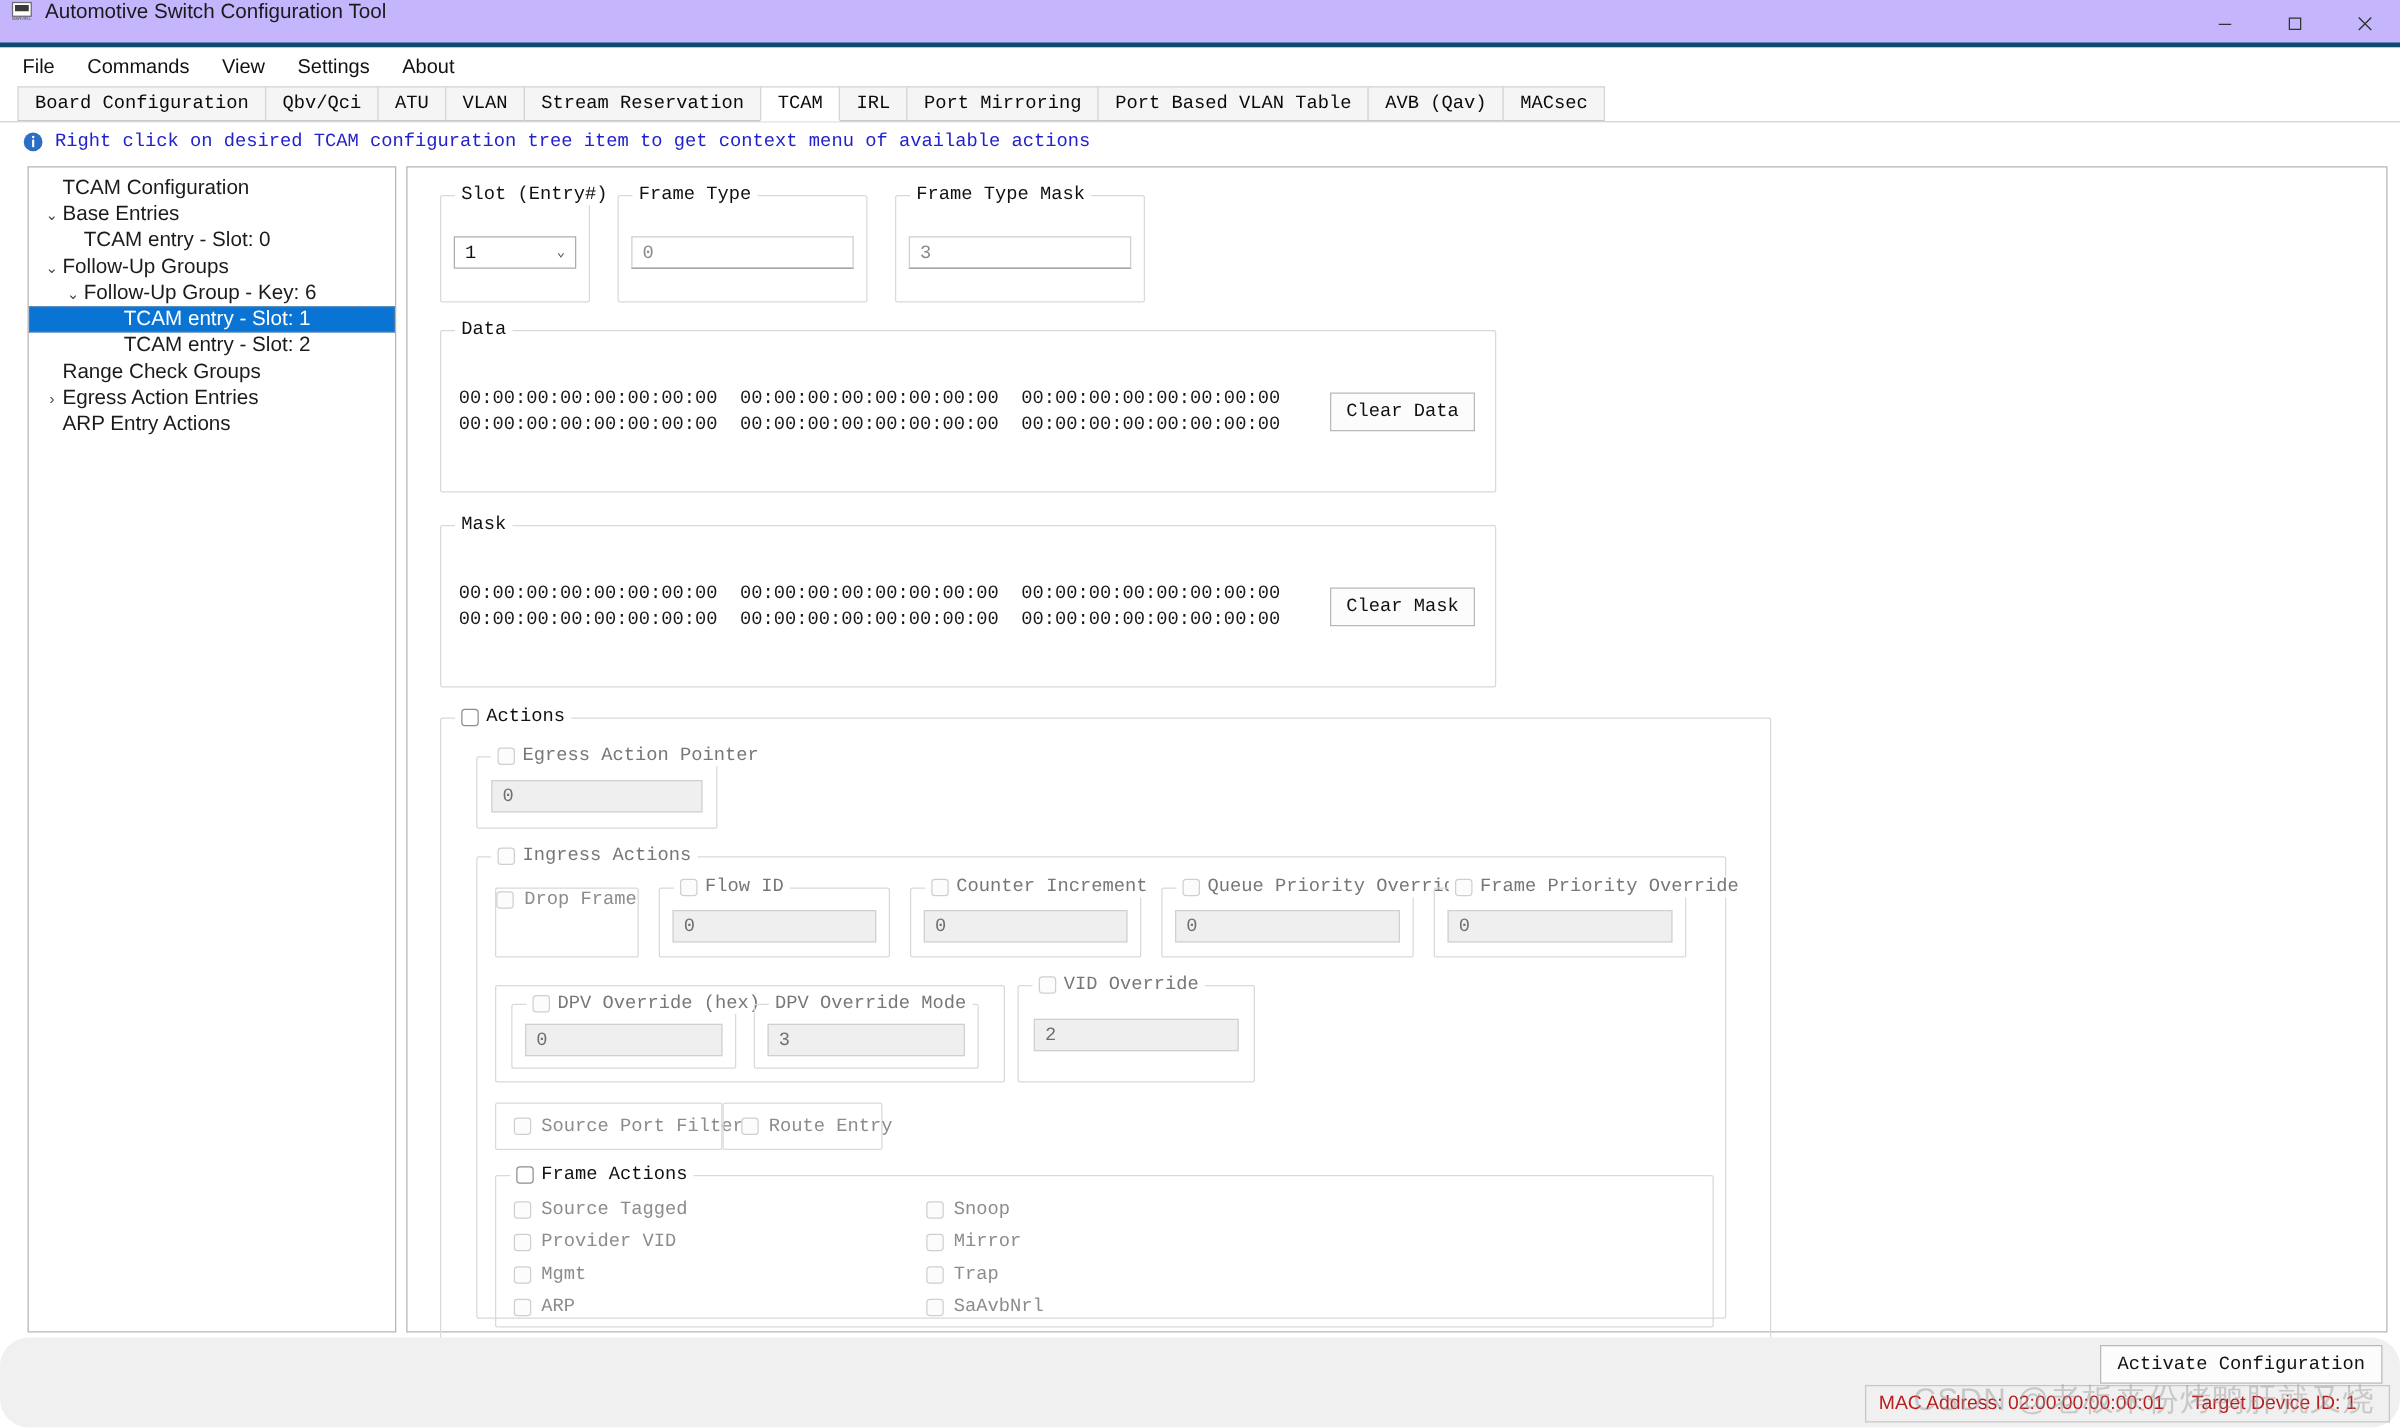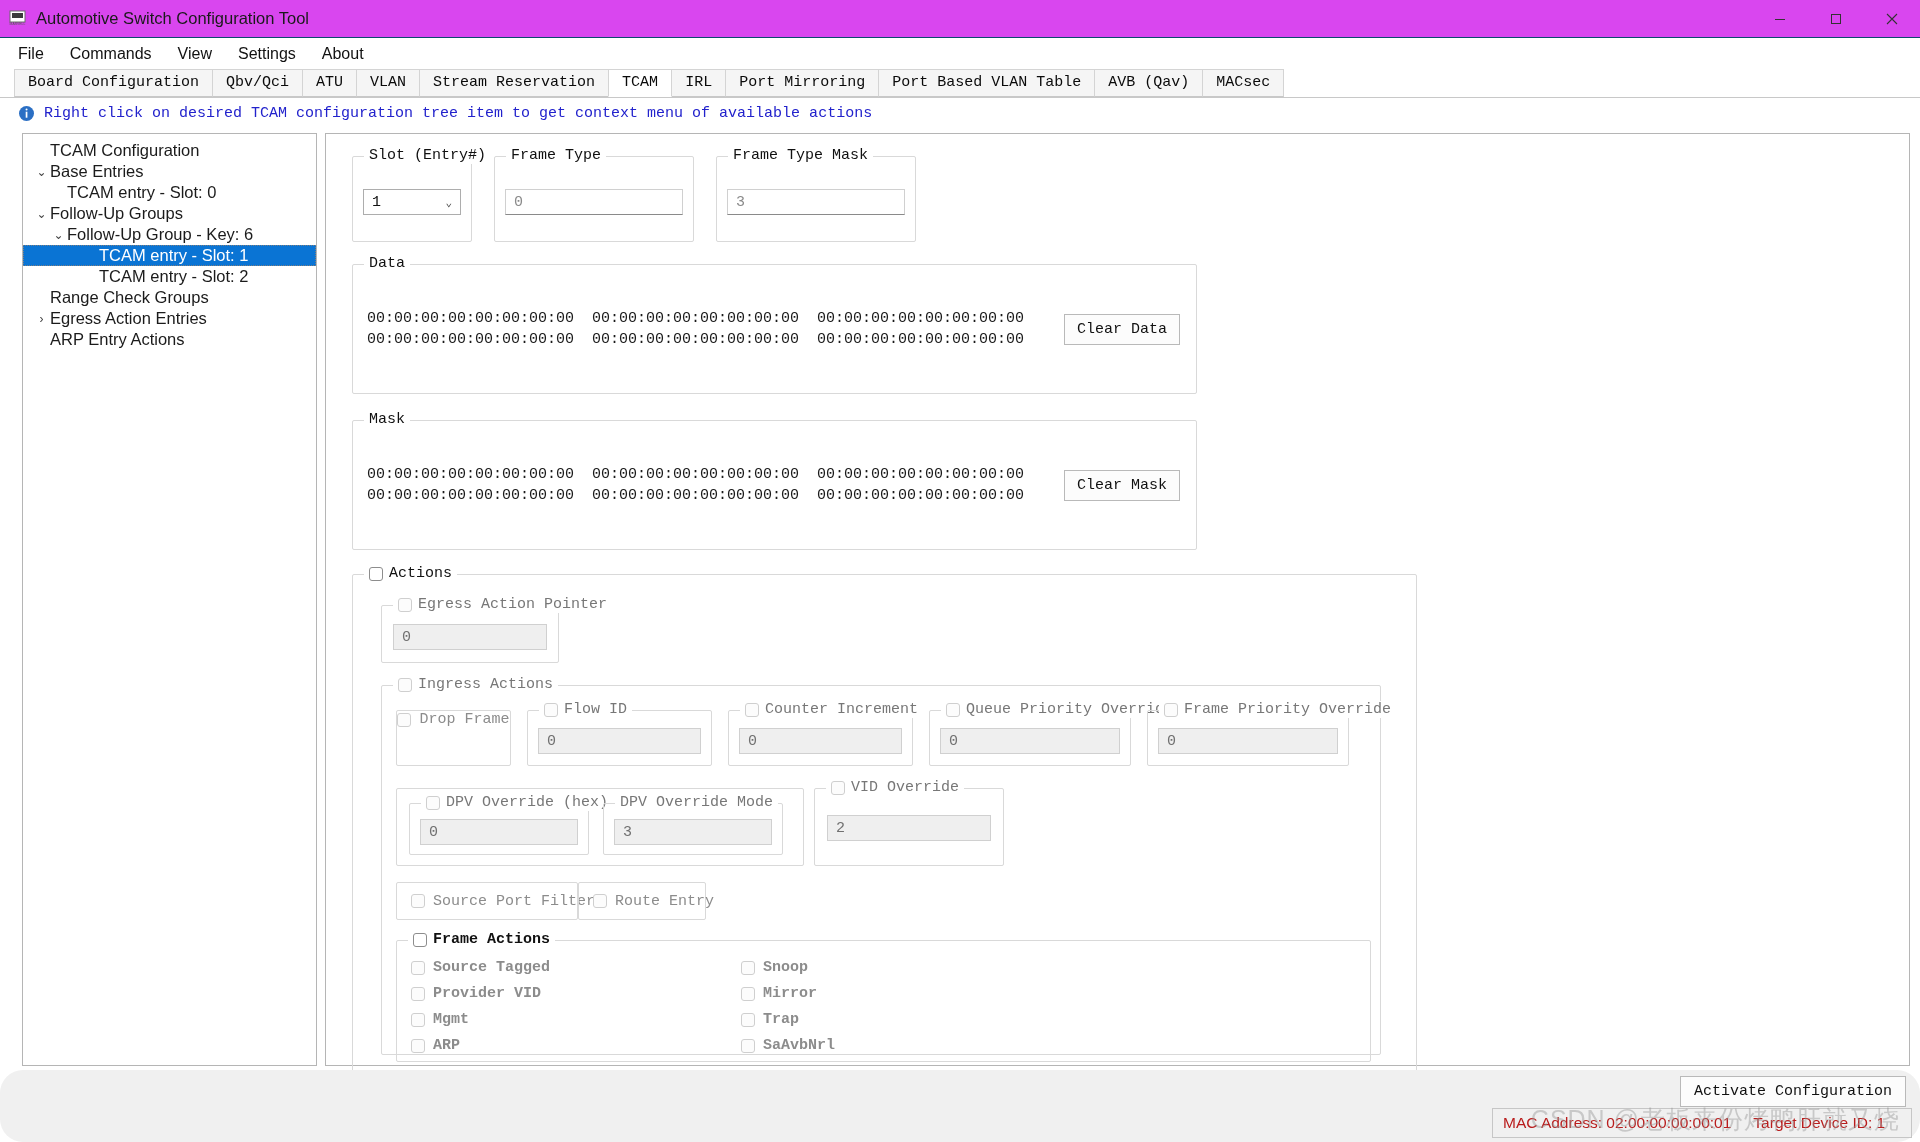--- a/index.html
+++ b/index.html
@@ -8,22 +8,22 @@
     width:1920px; height:1142px;
     background:#ffffff;
     font-family:"Liberation Sans", sans-serif;
     font-size:15px;
     color:#000;
     overflow:hidden;
     position:relative;
   }
   
   .titlebar{
-    height:38px; background:#d946ef; border-bottom:1px solid #0c4a6e;
-    display:flex; align-items:center; padding-left:8px;
+    height:38px; background:#c4b5fd; border-bottom:4px solid #0c4a6e;
+    display:flex; align-items:flex-start; padding-left:8px;
   }
   .app-logo{
     width:18px;height:18px;margin-right:10px;display:flex;align-items:center;justify-content:center;
   }
   .app-logo svg{display:block}
   .title-text{font-size:16.5px;color:#1a1a1a;}
   .win-btns{margin-left:auto;display:flex;height:38px;}
   .win-btn{width:56px;height:38px;display:flex;align-items:center;justify-content:center;}
   .win-btn svg{display:block}
   
@@ -302,21 +302,21 @@
         <div class="btn">Clear Mask</div>
       </div>
     </div>
 
     <div class="gb" style="margin:24px 0 0 14px;width:1065px;height:500px;">
       <span class="gb-title">
         <span class="cbx"></span>
         <span>Actions</span>
       </span>
 
-      <div class="gb dim" style="margin:30px 0 0 28px;width:178px;height:58px;">
+      <div class="gb dim" style="margin:30px 0 0 28px;width:193px;height:58px;">
         <span class="gb-title">
           <span class="cbx dis"></span>
           <span>Egress Action Pointer</span>
         </span>
         <div class="fld" style="margin:18px 11px 0 11px;">
           <span>0</span>
         </div>
       </div>
 
       <div class="gb dim" style="margin:22px 0 0 28px;width:1000px;height:370px;">
@@ -412,21 +412,21 @@
             </div>
           </div>
           <div class="gb dim" style="width:128px;height:38px;display:flex;align-items:center;padding-left:14px;">
             <div class="cbrow">
               <span class="cbx dis"></span>
               <span>Route Entry</span>
             </div>
           </div>
         </div>
 
-        <div class="gb dim" style="margin:20px 0 0 14px;width:975px;height:122px;font-weight:bold;">
+        <div class="gb dim" style="margin:20px 0 0 14px;width:975px;height:122px;">
           <span class="gb-title">
             <span class="cbx"></span>
             <span style="color:#111">Frame Actions</span>
           </span>
           <div style="display:flex;margin:18px 0 0 14px;">
             <div style="width:330px;display:flex;flex-direction:column;gap:9px;">
               <div class="cbrow">
                   <span class="cbx dis"></span>
                   <span>Source Tagged</span>
                 </div>

